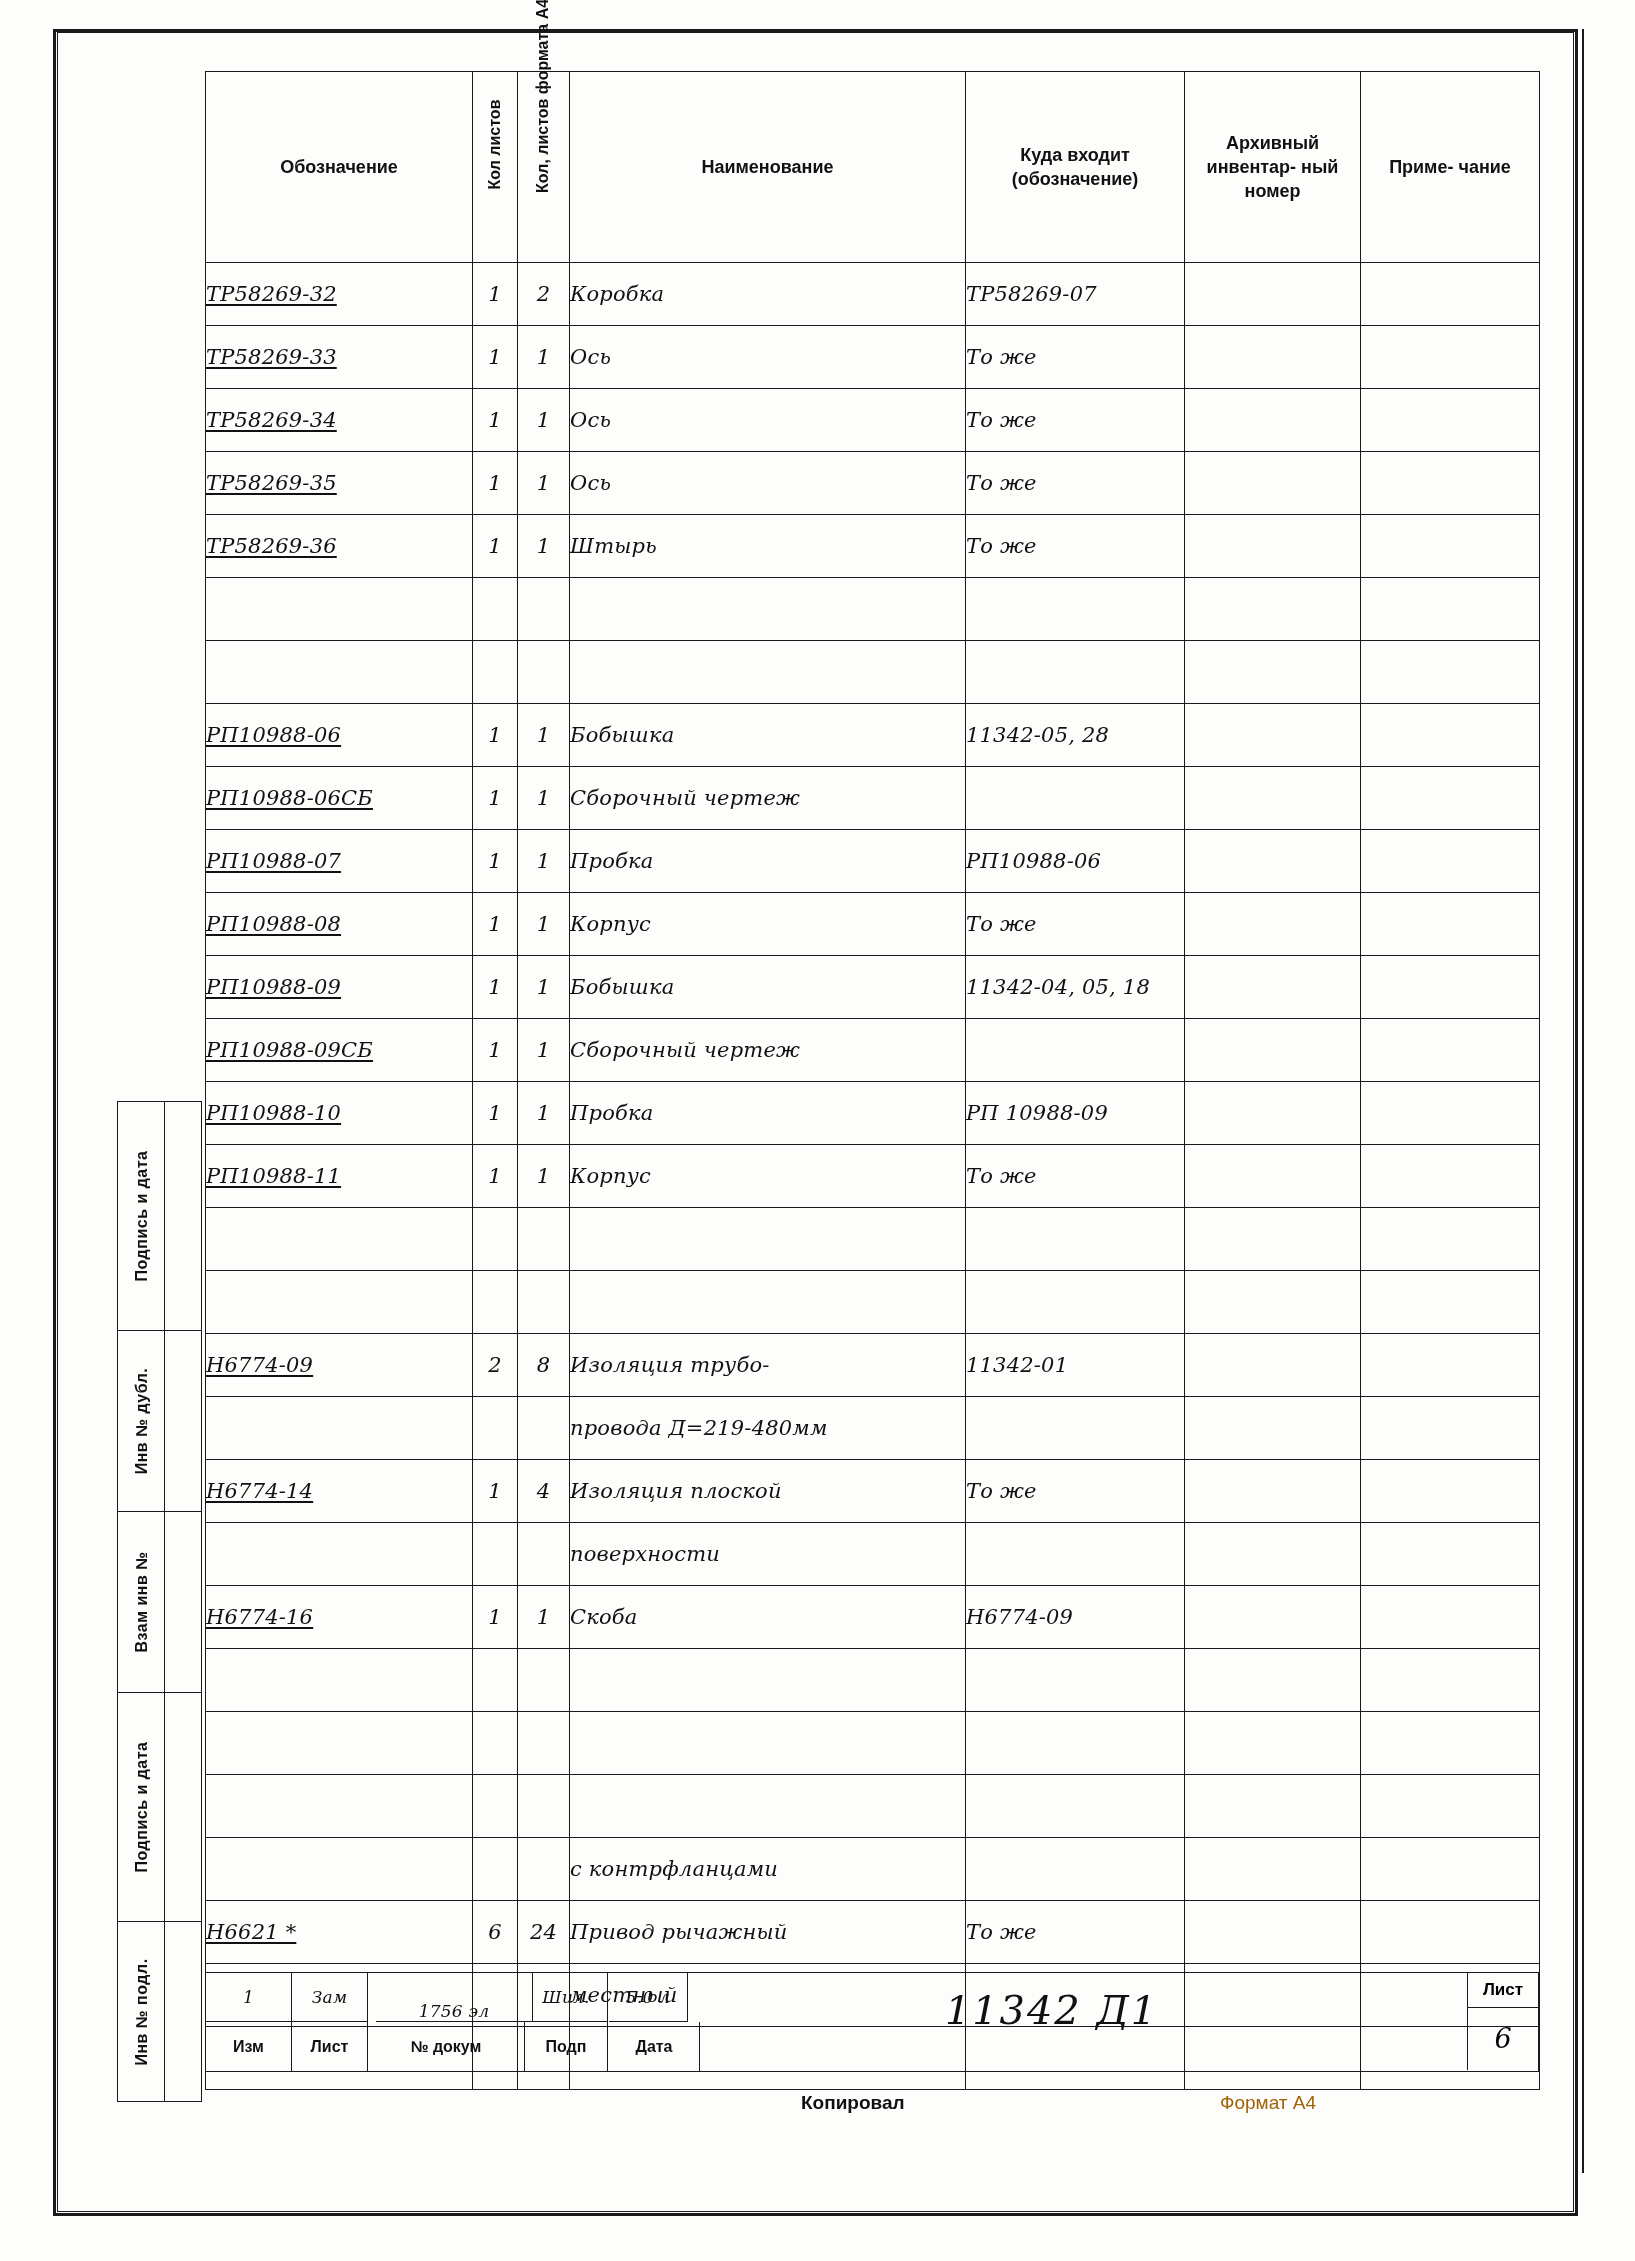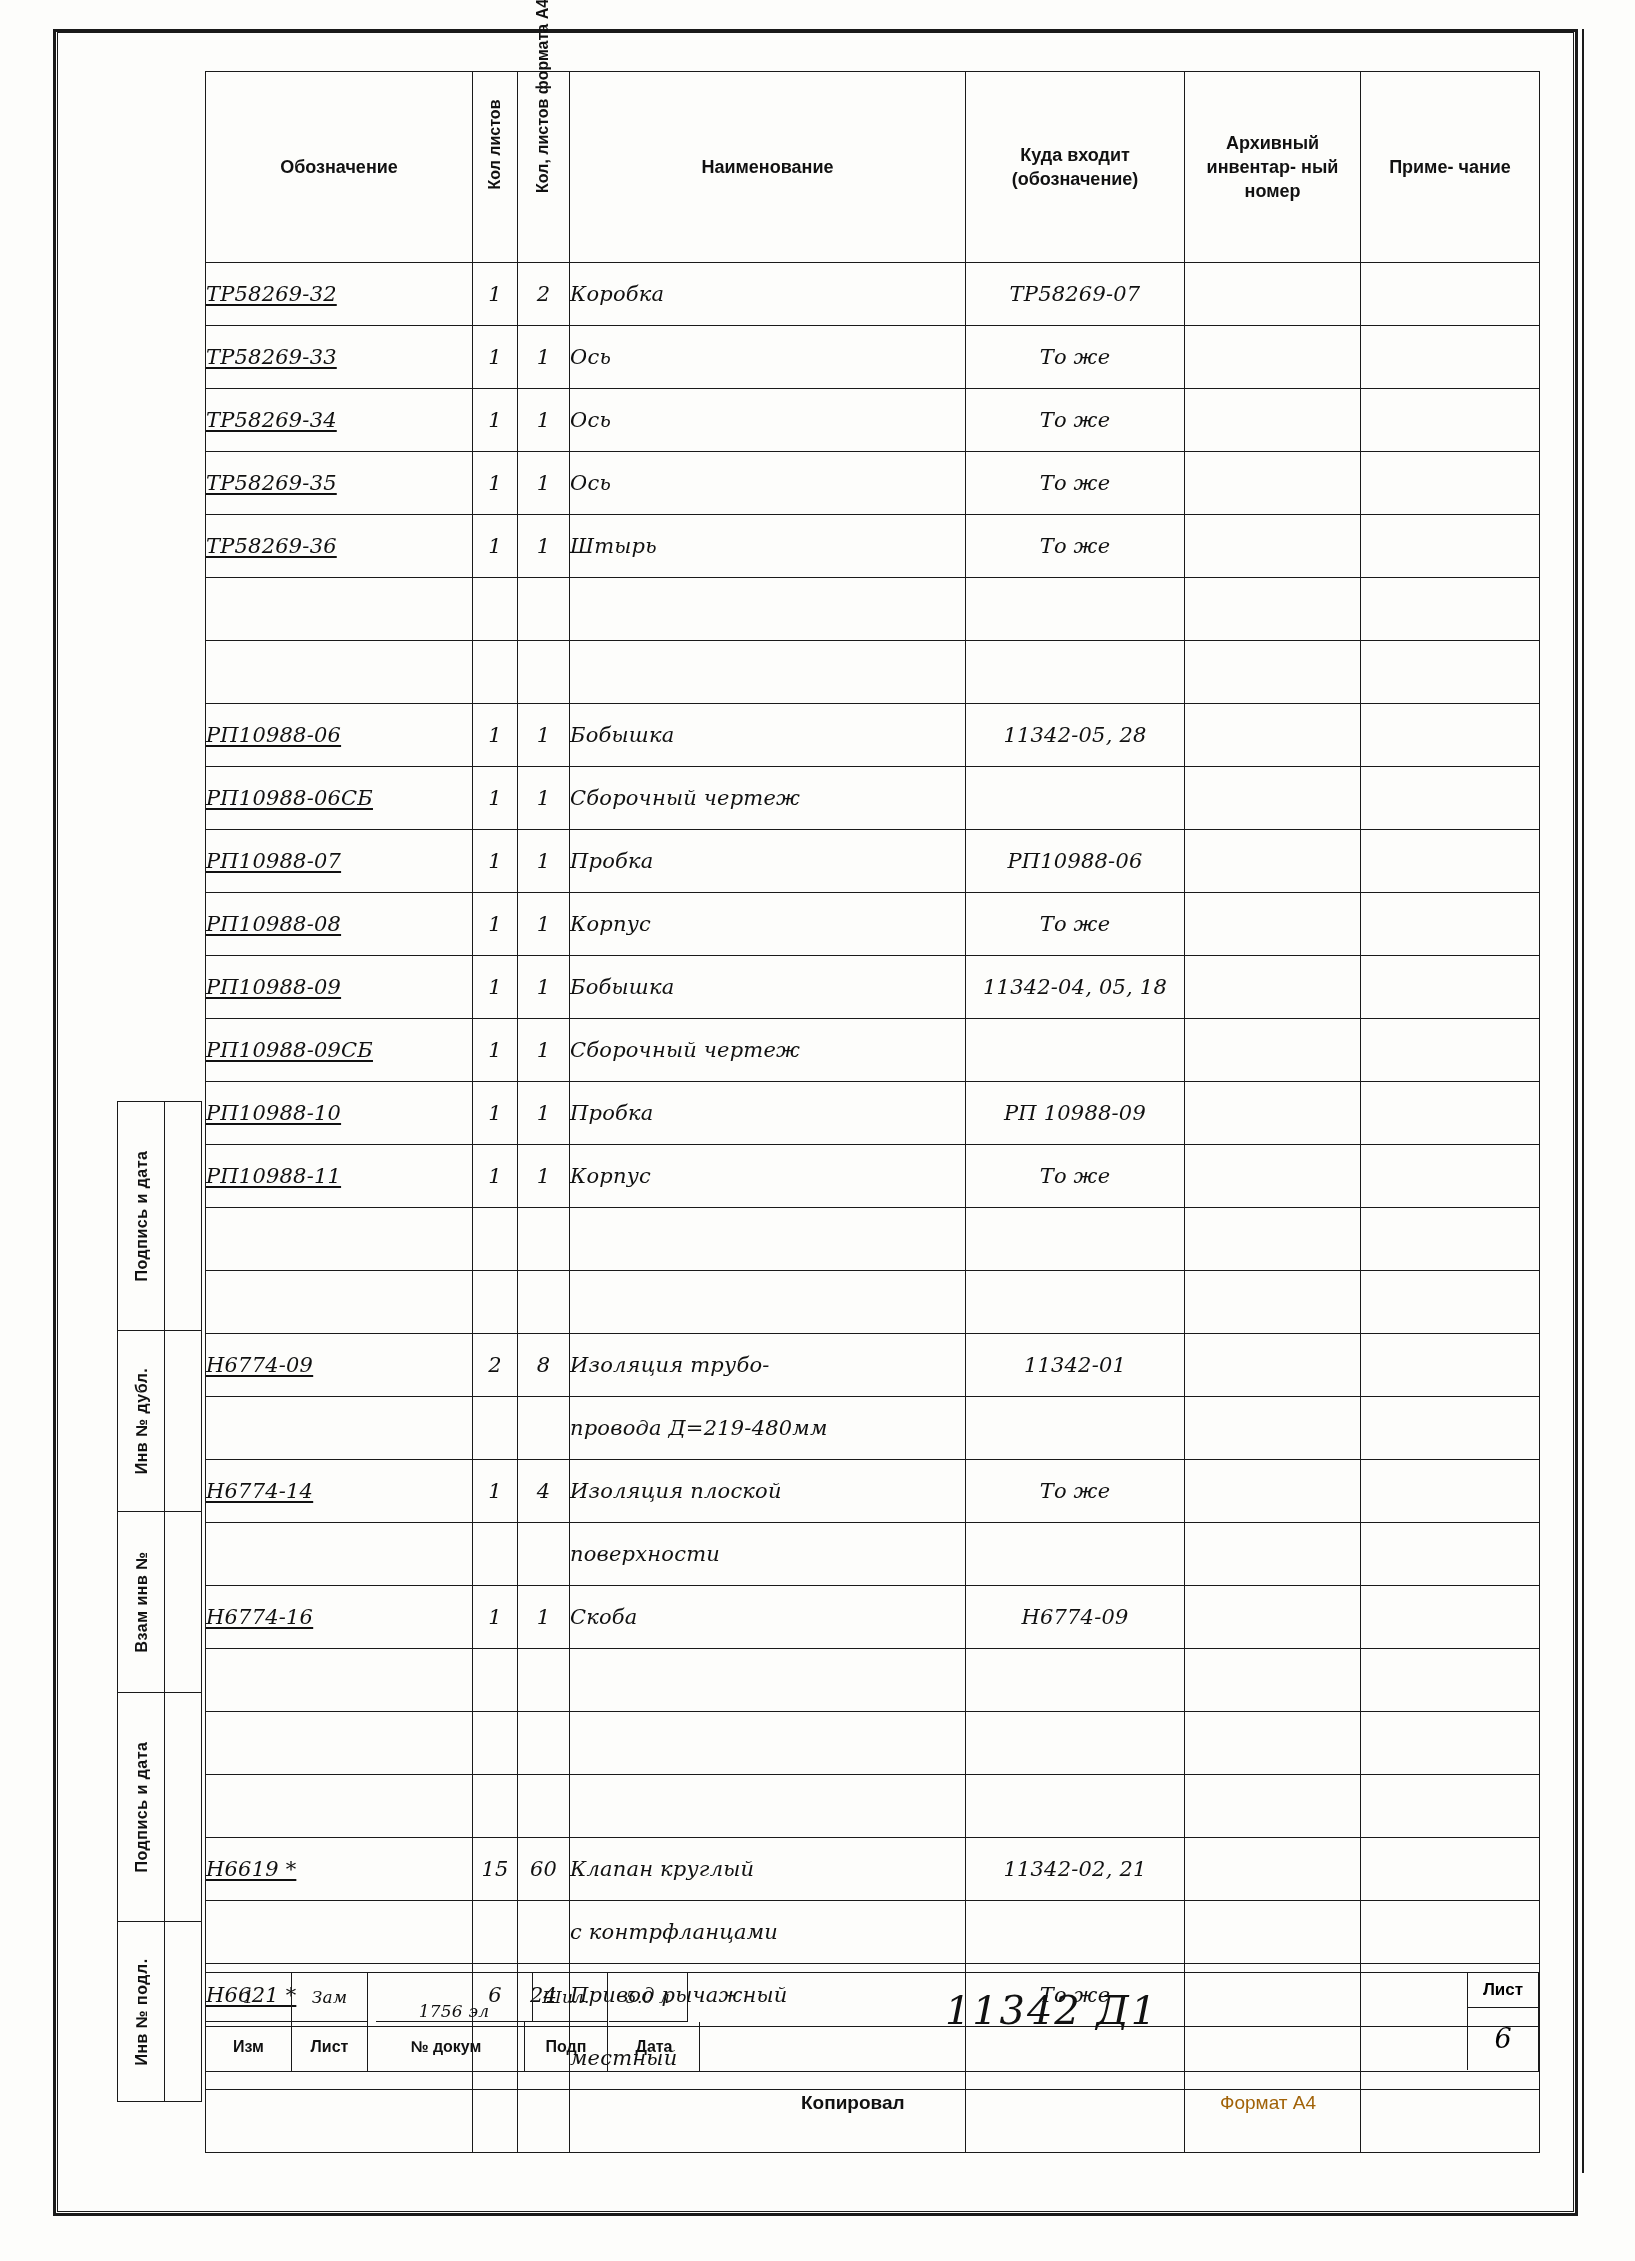--- a/index.html
+++ b/index.html
@@ -129,21 +129,21 @@
     font-size: 21px;
     color: #111;
     white-space: nowrap;
     letter-spacing: 0.2px;
   }
   .c-desig { padding-left: 13.3px; }
   .c-desig .hand { text-decoration: underline; text-underline-offset: 3.3px; }
   .c-num { text-align: center; }
   .c-name { padding-left: 19px; }
   .c-name2 { padding-left: 31px; margin-top: 38px; }
-  .c-where { text-align: center; }
+  .c-where { text-align: left; }
 
   
   .title-block {
     position: absolute;
     left: 205px;
     top: 1972px;
     width: 1334px;
     height: 100px;
     border: 1.4px solid #1a1a1a;
     box-sizing: border-box;
@@ -512,29 +512,20 @@
         <tr>
           <td class="c-desig"></td>
           <td class="c-num"></td>
           <td class="c-num"></td>
           <td class="c-name2"></td>
           <td class="c-where"></td>
           <td class=""></td>
           <td class=""></td>
         </tr>
         <tr>
-          <td class="c-desig"><span class="hand">Н6619 *</span></td>
-          <td class="c-num"><span class="hand">15</span></td>
-          <td class="c-num"><span class="hand">60</span></td>
-          <td class="c-name"><span class="hand">Клапан круглый</span></td>
-          <td class="c-where"><span class="hand">11342-02, 21</span></td>
-          <td class=""></td>
-          <td class=""></td>
-        </tr>
-        <tr>
           <td class="c-desig"></td>
           <td class="c-num"></td>
           <td class="c-num"></td>
           <td class="c-name2"><span class="hand">с контрфланцами</span></td>
           <td class="c-where"></td>
           <td class=""></td>
           <td class=""></td>
         </tr>
         <tr>
           <td class="c-desig"><span class="hand">Н6621 *</span></td>

